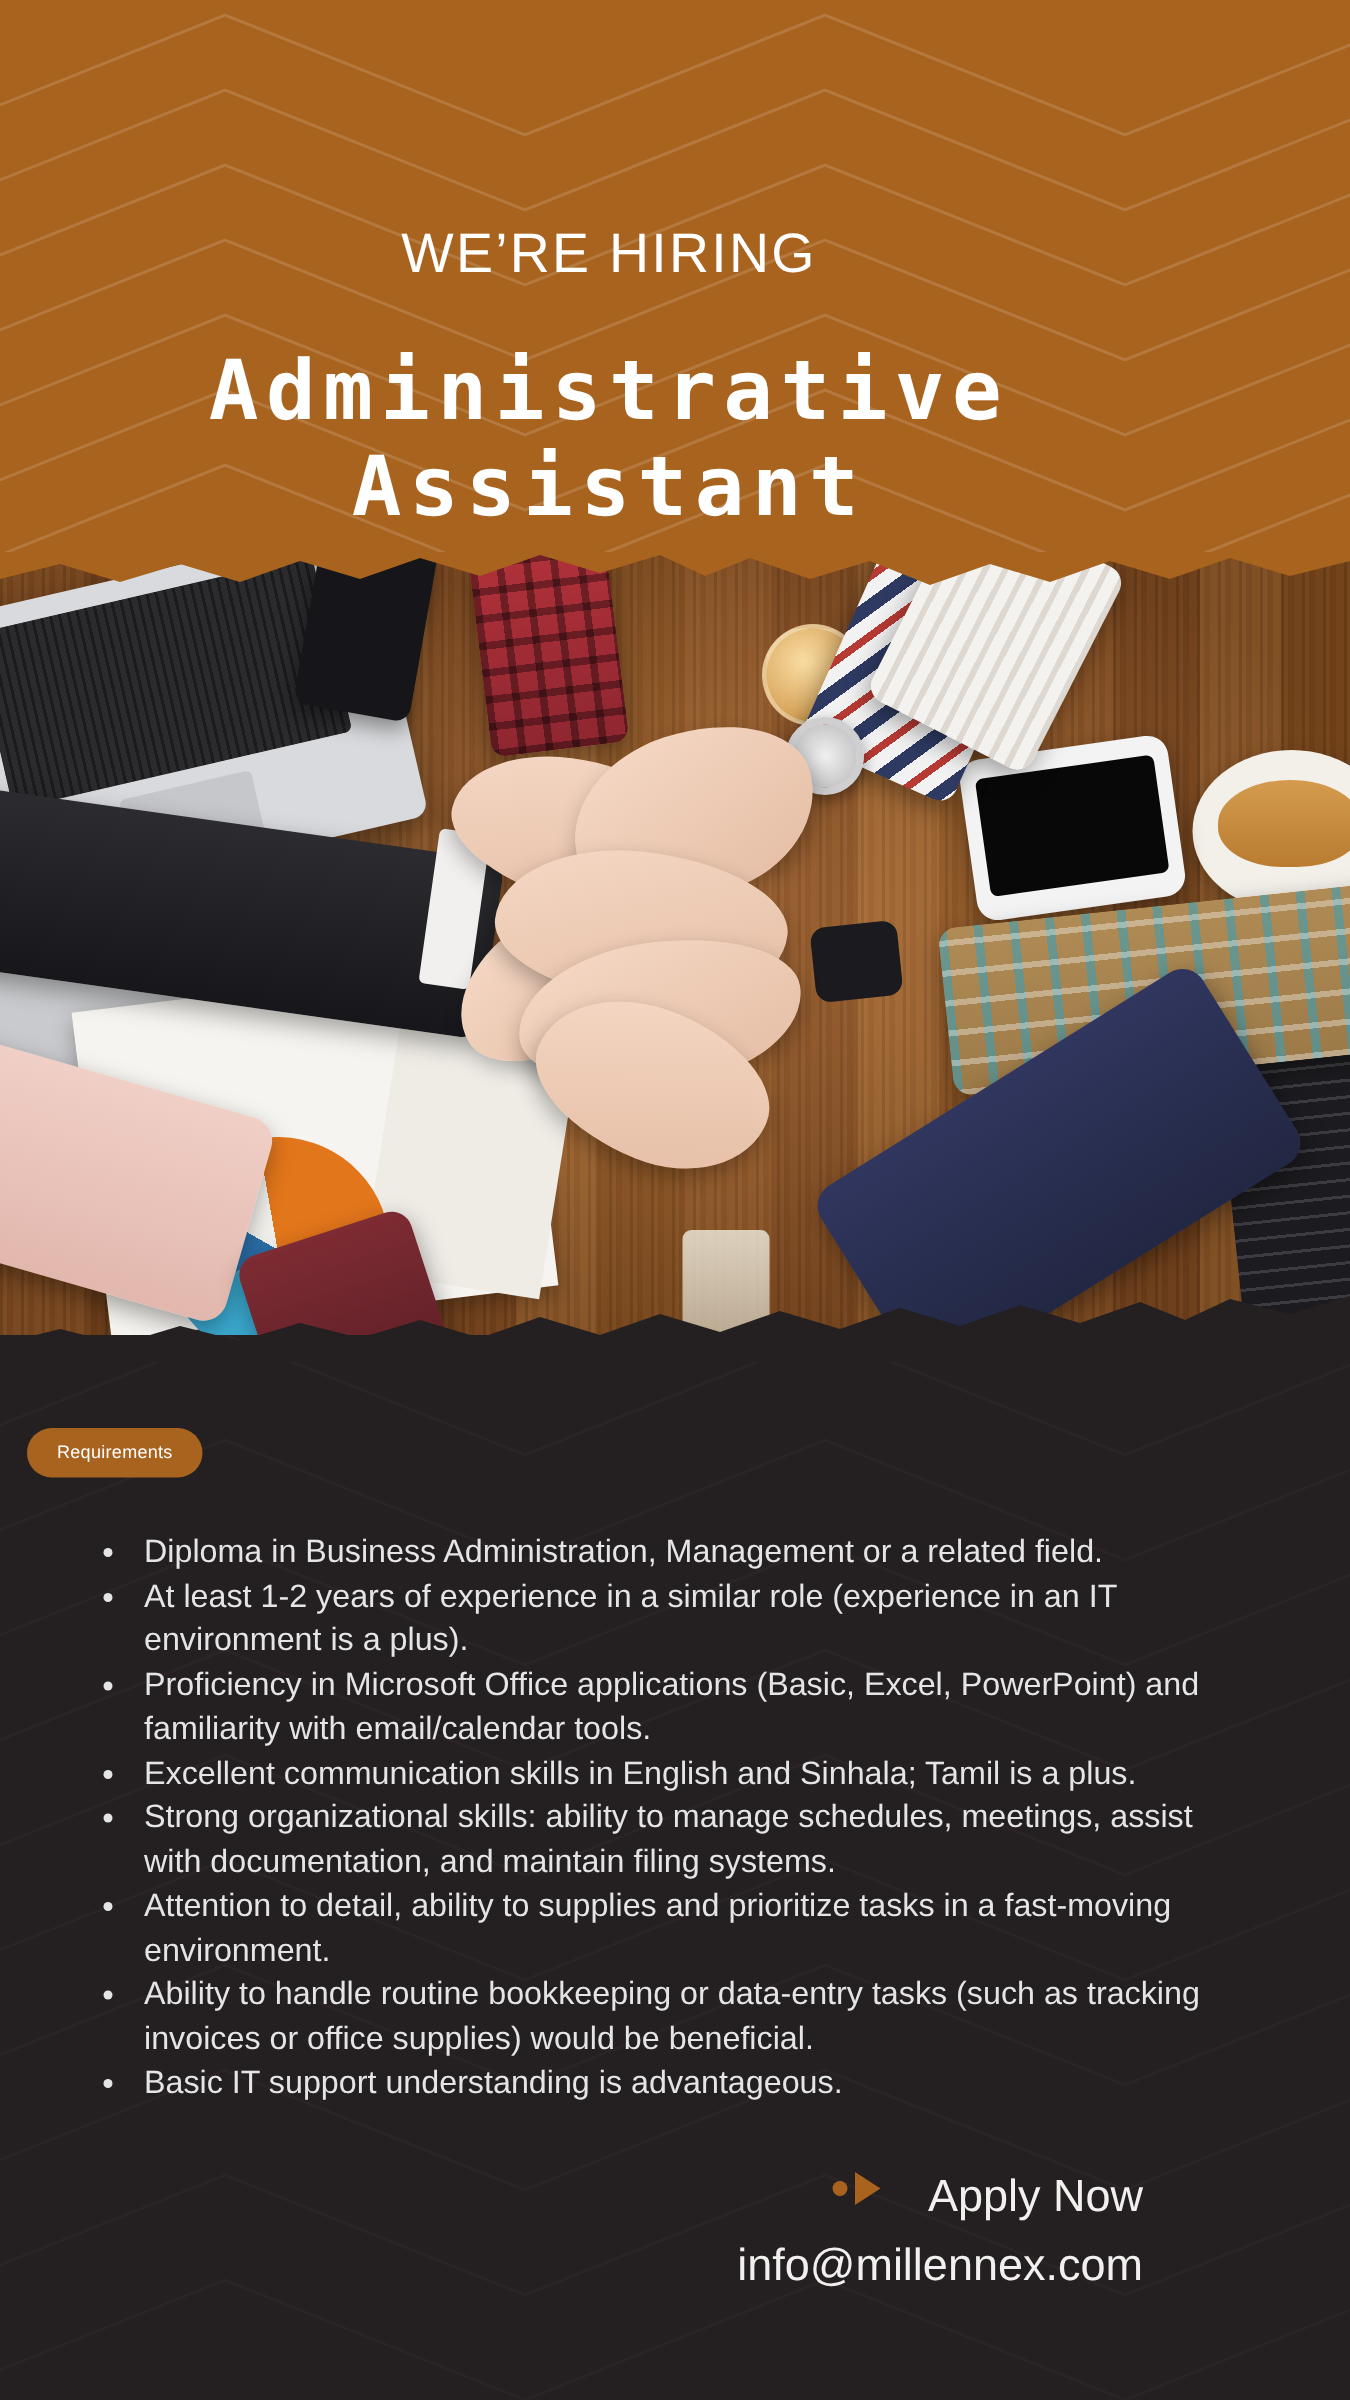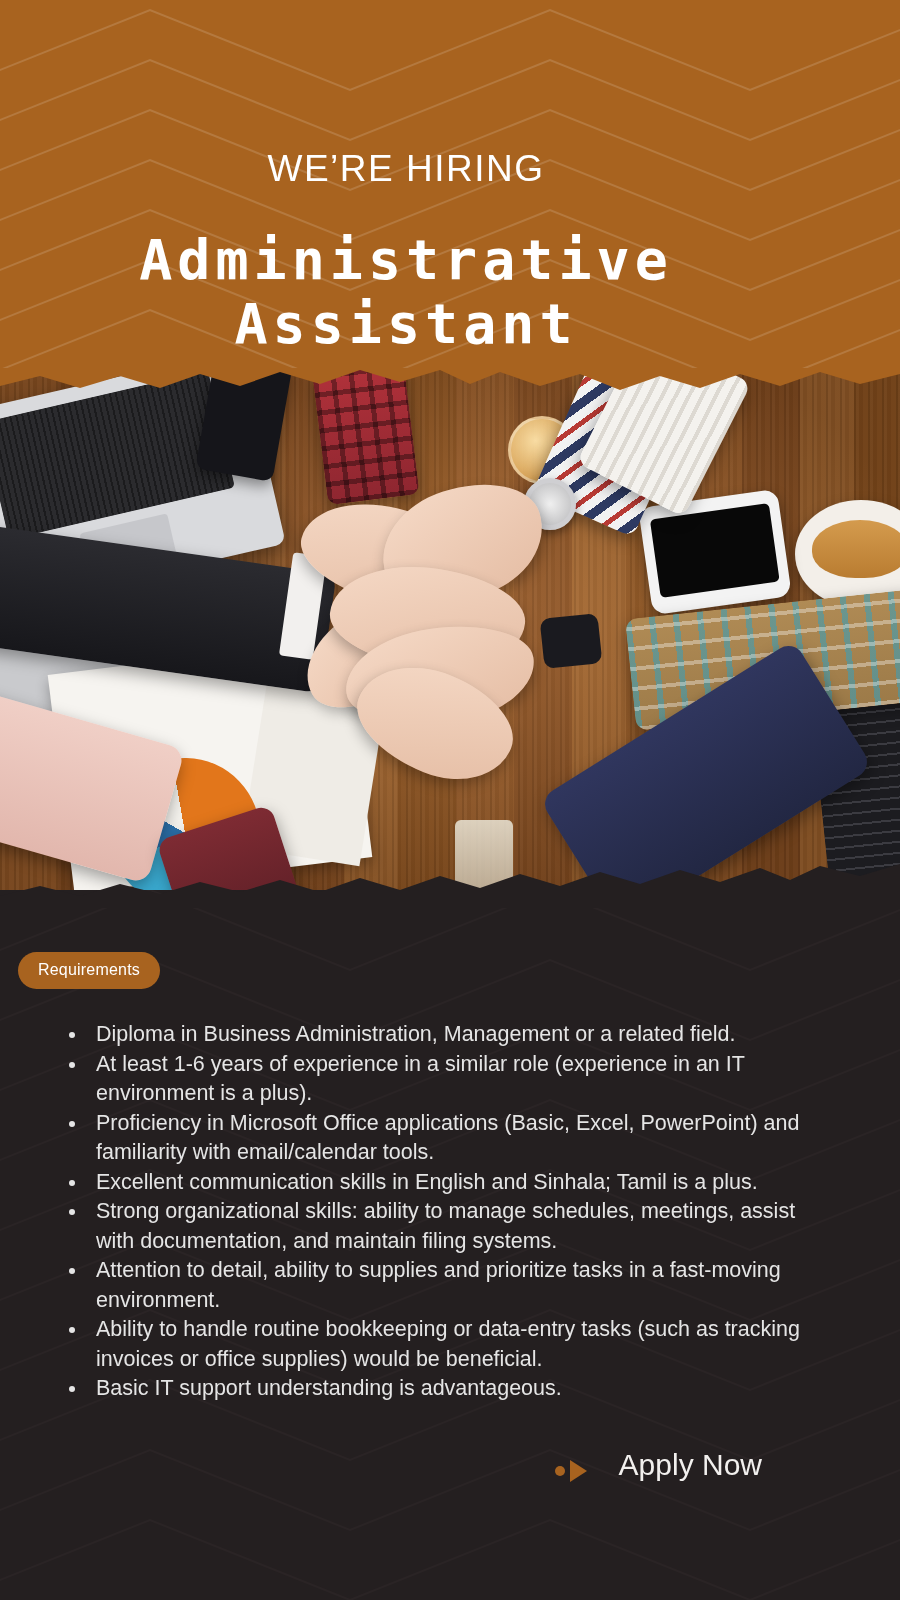--- a/index.html
+++ b/index.html
@@ -290,21 +290,21 @@
   }
   .body-bg .chev-dark {
     position: absolute; inset: 0; opacity: 0.30;
   }
 
   .req-badge {
     position: absolute;
     left: 18px; top: 952px;
     background: #a8631f;
     color: #ffffff;
-    font-size: 16px;
+    font-size: 12px;
     padding: 9px 20px 10px 20px;
     border-radius: 20px;
     z-index: 6;
     letter-spacing: 0.2px;
   }
 
   .req-list {
     position: absolute;
     left: 70px; top: 1020px;
     width: 740px;
@@ -317,21 +317,21 @@
     margin-bottom: 0px;
     padding-left: 8px;
     list-style: disc;
   }
   .req-list { padding-left: 18px; }
 
   .apply-row {
     position: absolute;
     right: 138px; top: 1448px;
     display: flex;
-    align-items: flex-end;
+    align-items: flex-start;
     gap: 32px;
     z-index: 6;
   }
   .apply-arrow {
     display: flex; align-items: center; gap: 5px;
   }
   .dot {
     width: 10px; height: 10px; border-radius: 50%; background: #a8631f;
   }
   .tri {
@@ -439,31 +439,32 @@
         <polyline points="-50,640 150,560 350,640 550,560 750,640 950,560"></polyline>
         <polyline points="-50,710 150,630 350,710 550,630 750,710 950,630"></polyline>
       </g>
     </svg>
   </div>
 
   <div class="req-badge">Requirements</div>
 
   <ul class="req-list">
     <li>Diploma in Business Administration, Management or a related field.</li>
-    <li>At least 1-6 years of experience in a similar role (experience in an IT environment is a plus).</li>
+    <li>At least 1-2 years of experience in a similar role (experience in an IT environment is a plus).</li>
     <li>Proficiency in Microsoft Office applications (Basic, Excel, PowerPoint) and familiarity with email/calendar tools.</li>
     <li>Excellent communication skills in English and Sinhala; Tamil is a plus.</li>
     <li>Strong organizational skills: ability to manage schedules, meetings, assist with documentation, and maintain filing systems.</li>
     <li>Attention to detail, ability to supplies and prioritize tasks in a fast-moving environment.</li>
     <li>Ability to handle routine bookkeeping or data-entry tasks (such as tracking invoices or office supplies) would be beneficial.</li>
     <li>Basic IT support understanding is advantageous.</li>
   </ul>
 
   <div class="apply-row">
     <span class="apply-arrow">
       <span class="dot"></span>
         <span class="tri"></span>
     </span>
     <span class="apply-label">Apply Now</span>
   </div>
 
+  <div class="email">info@millennex.com</div>
 
 </div>
 
 </body></html>

